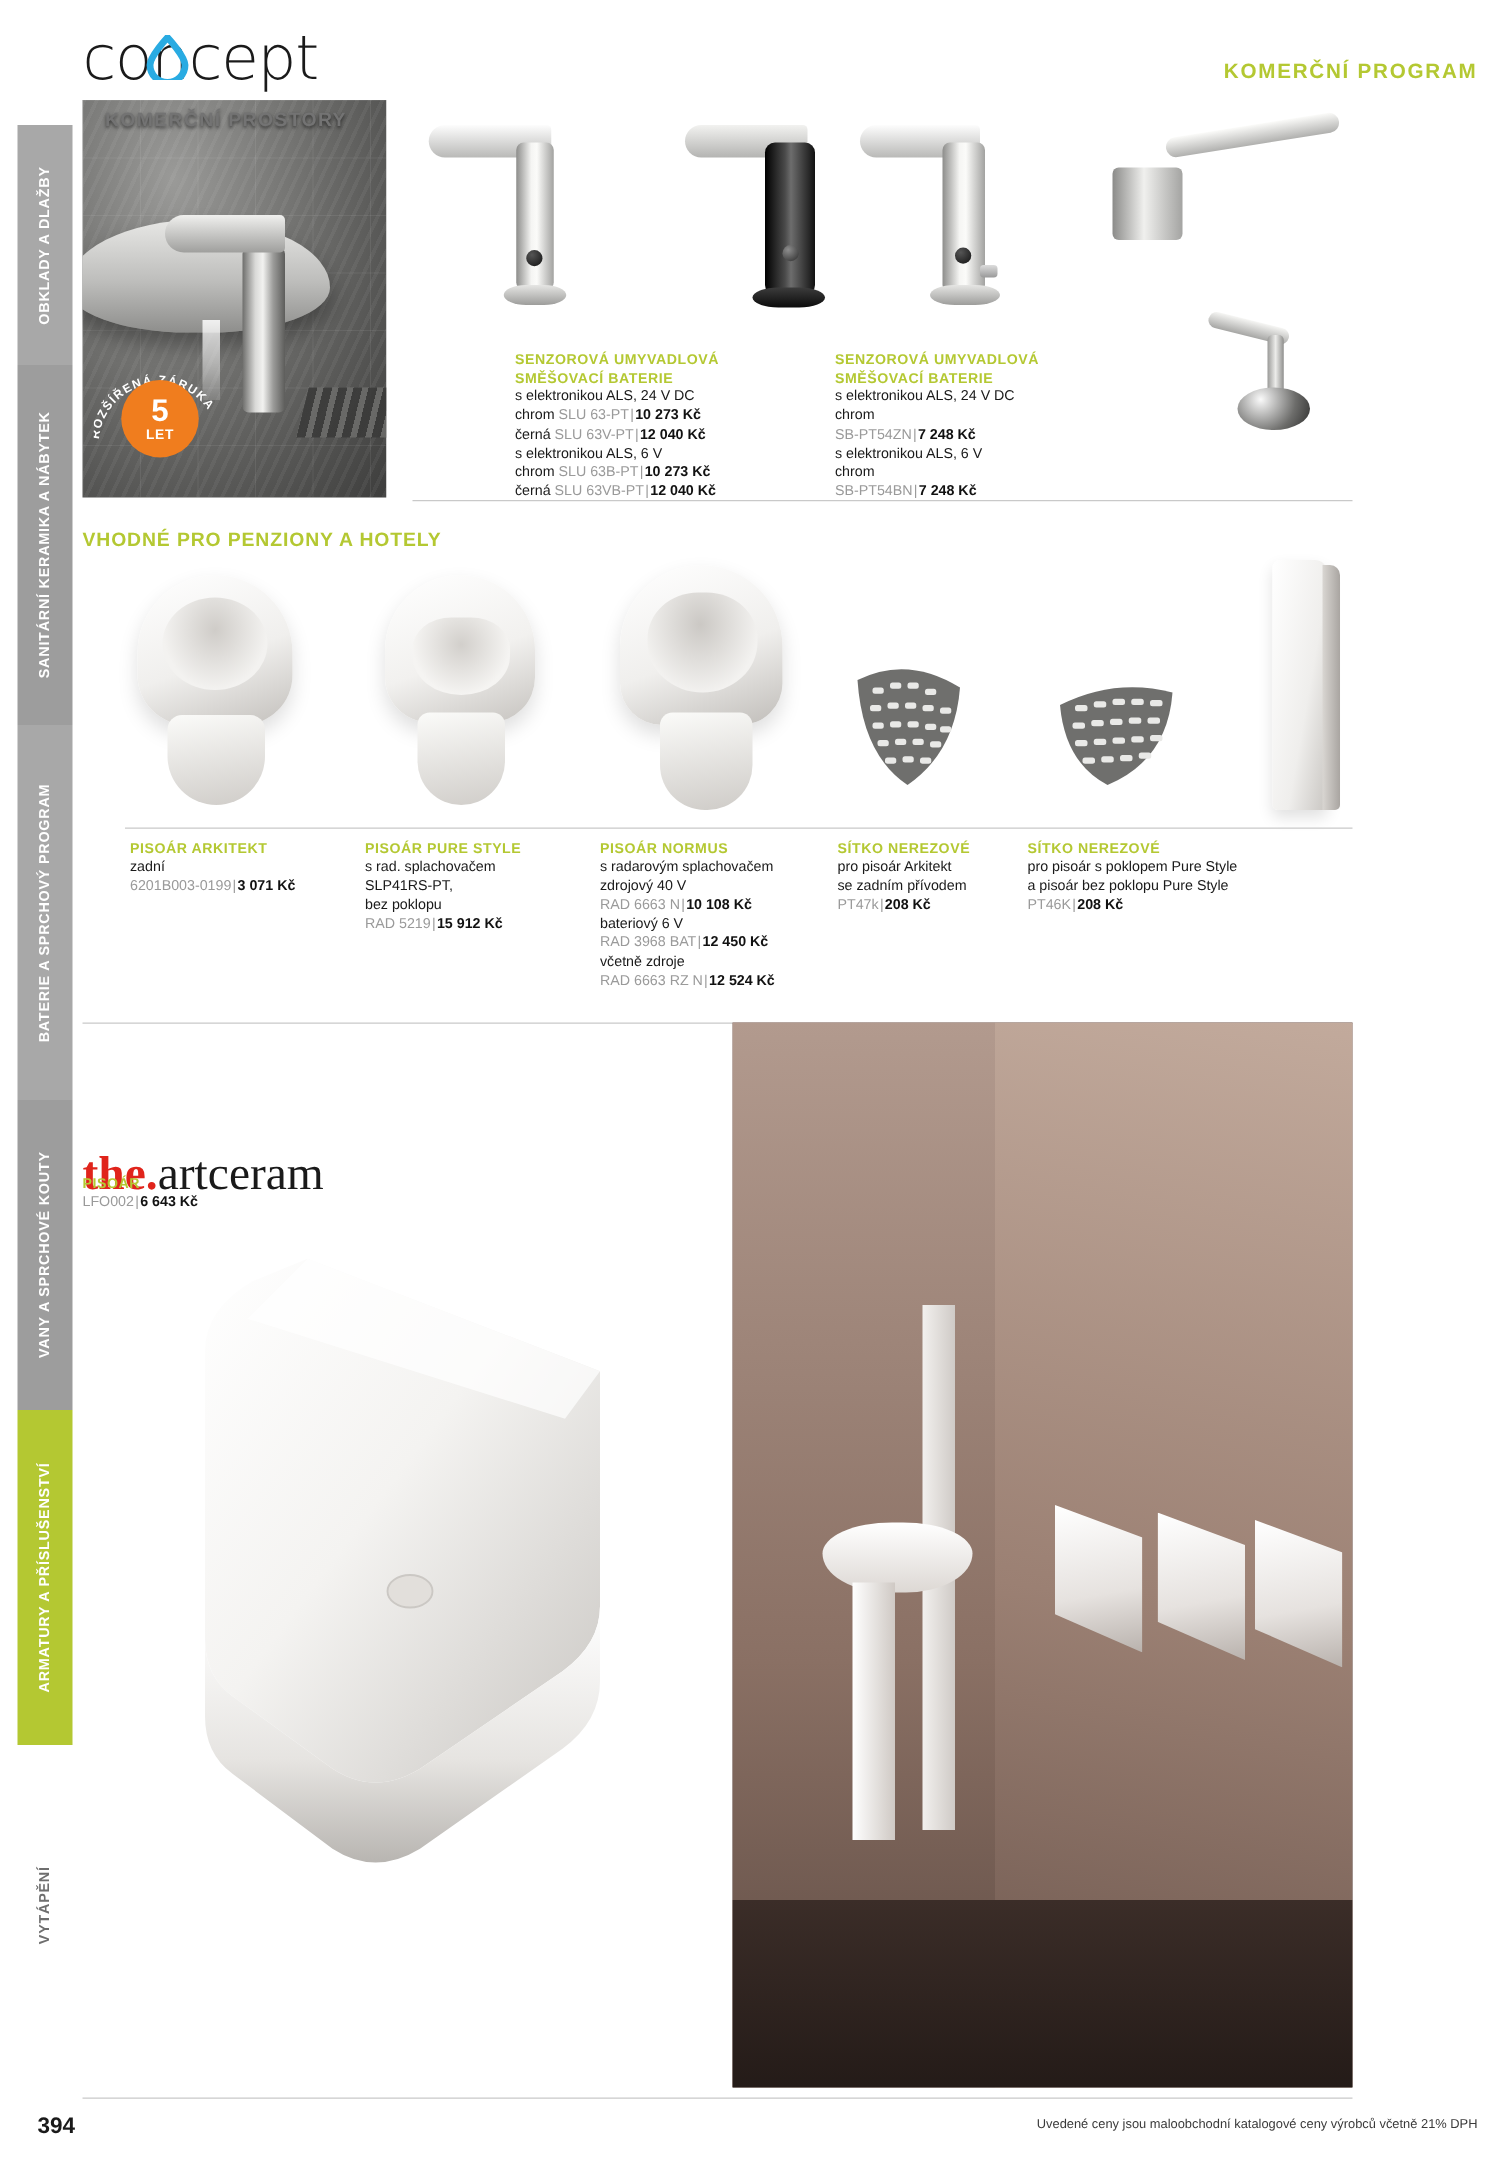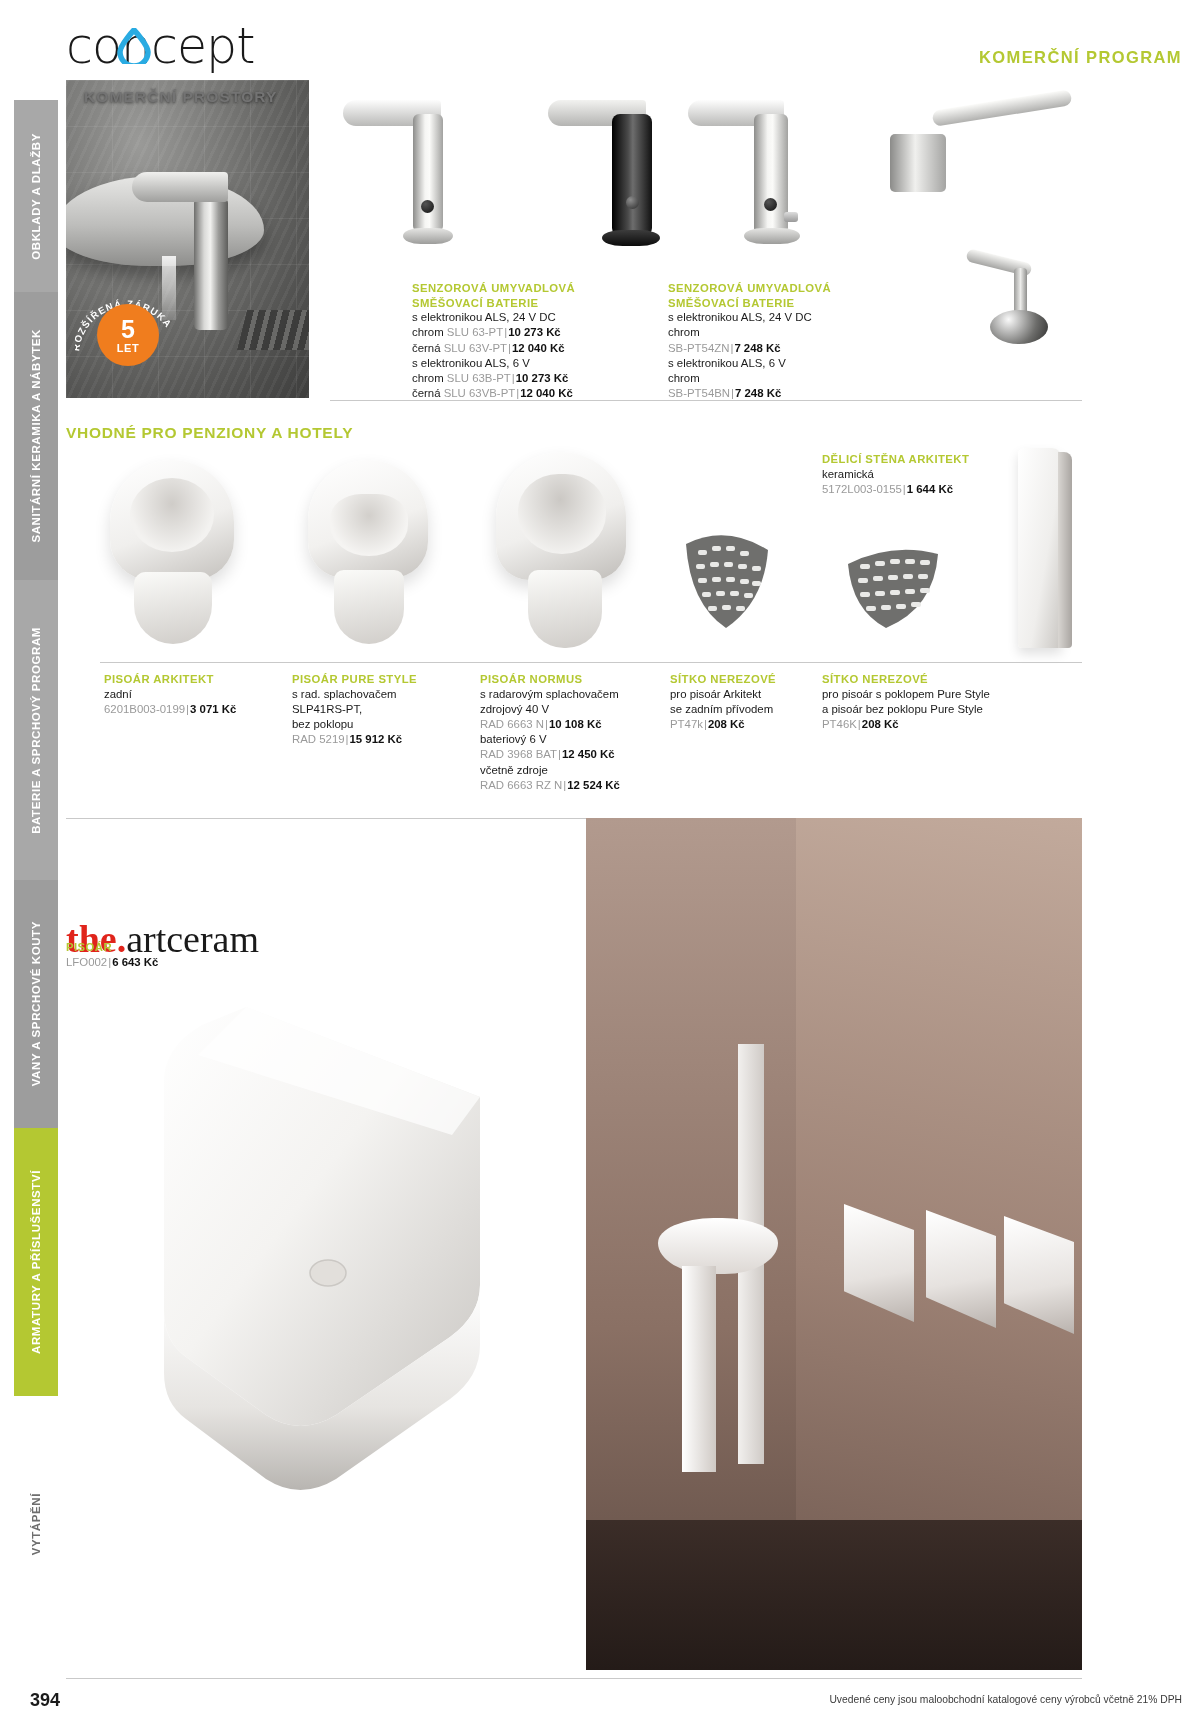--- a/index.html
+++ b/index.html
@@ -282,25 +282,20 @@
     <div><span>chrom</span></div>
     <div><span class="code">SB-PT54BN</span><span class="sep">|</span><span class="price">7 248 Kč</span></div>
   </div>
 
 
 
   <div class="rule" style="left:330px;top:400px;width:752px;"></div>
 
   <div class="section-title" style="left:66px;top:424px;font-size:15.5px;">VHODNÉ PRO PENZIONY A HOTELY</div>
 
-  <div class="blk" style="left:822px;top:452px;width:250px;">
-    <div class="h">DĚLICÍ STĚNA ARKITEKT</div>
-    <div>keramická</div>
-    <div><span class="code">5172L003-0155</span><span class="sep">|</span><span class="price">1 644 Kč</span></div>
-  </div>
 
   <div class="urinal" style="left:1018px;top:448px;width:60px;height:212px;">
     <div style="position:absolute;left:0;top:0;width:44px;height:200px;background:linear-gradient(100deg,#ffffff,#efeeec 60%,#c8c5c1);border-radius:6px 10px 4px 4px;box-shadow:0 6px 12px rgba(0,0,0,.12);"></div>
     <div style="position:absolute;left:40px;top:4px;width:14px;height:196px;background:linear-gradient(90deg,#d9d6d2,#a9a5a1);border-radius:0 8px 4px 0;"></div>
   </div>
 
   <div class="urinal" style="left:104px;top:460px;width:140px;height:190px;">
     <div style="position:absolute;left:6px;top:0;width:124px;height:120px;background:linear-gradient(160deg,#ffffff 0%,#f0efed 55%,#c3c0bc 100%);border-radius:62px 62px 40px 40px;box-shadow:0 8px 16px rgba(0,0,0,.13);"></div>
     <div style="position:absolute;left:26px;top:18px;width:84px;height:74px;background:radial-gradient(ellipse at 50% 35%,#cfccc8,#f3f2f0 70%);border-radius:50%;"></div>
     <div style="position:absolute;left:30px;top:112px;width:78px;height:72px;background:linear-gradient(170deg,#fbfbf9,#cfccc8);border-radius:12px 12px 40px 40px;"></div>

